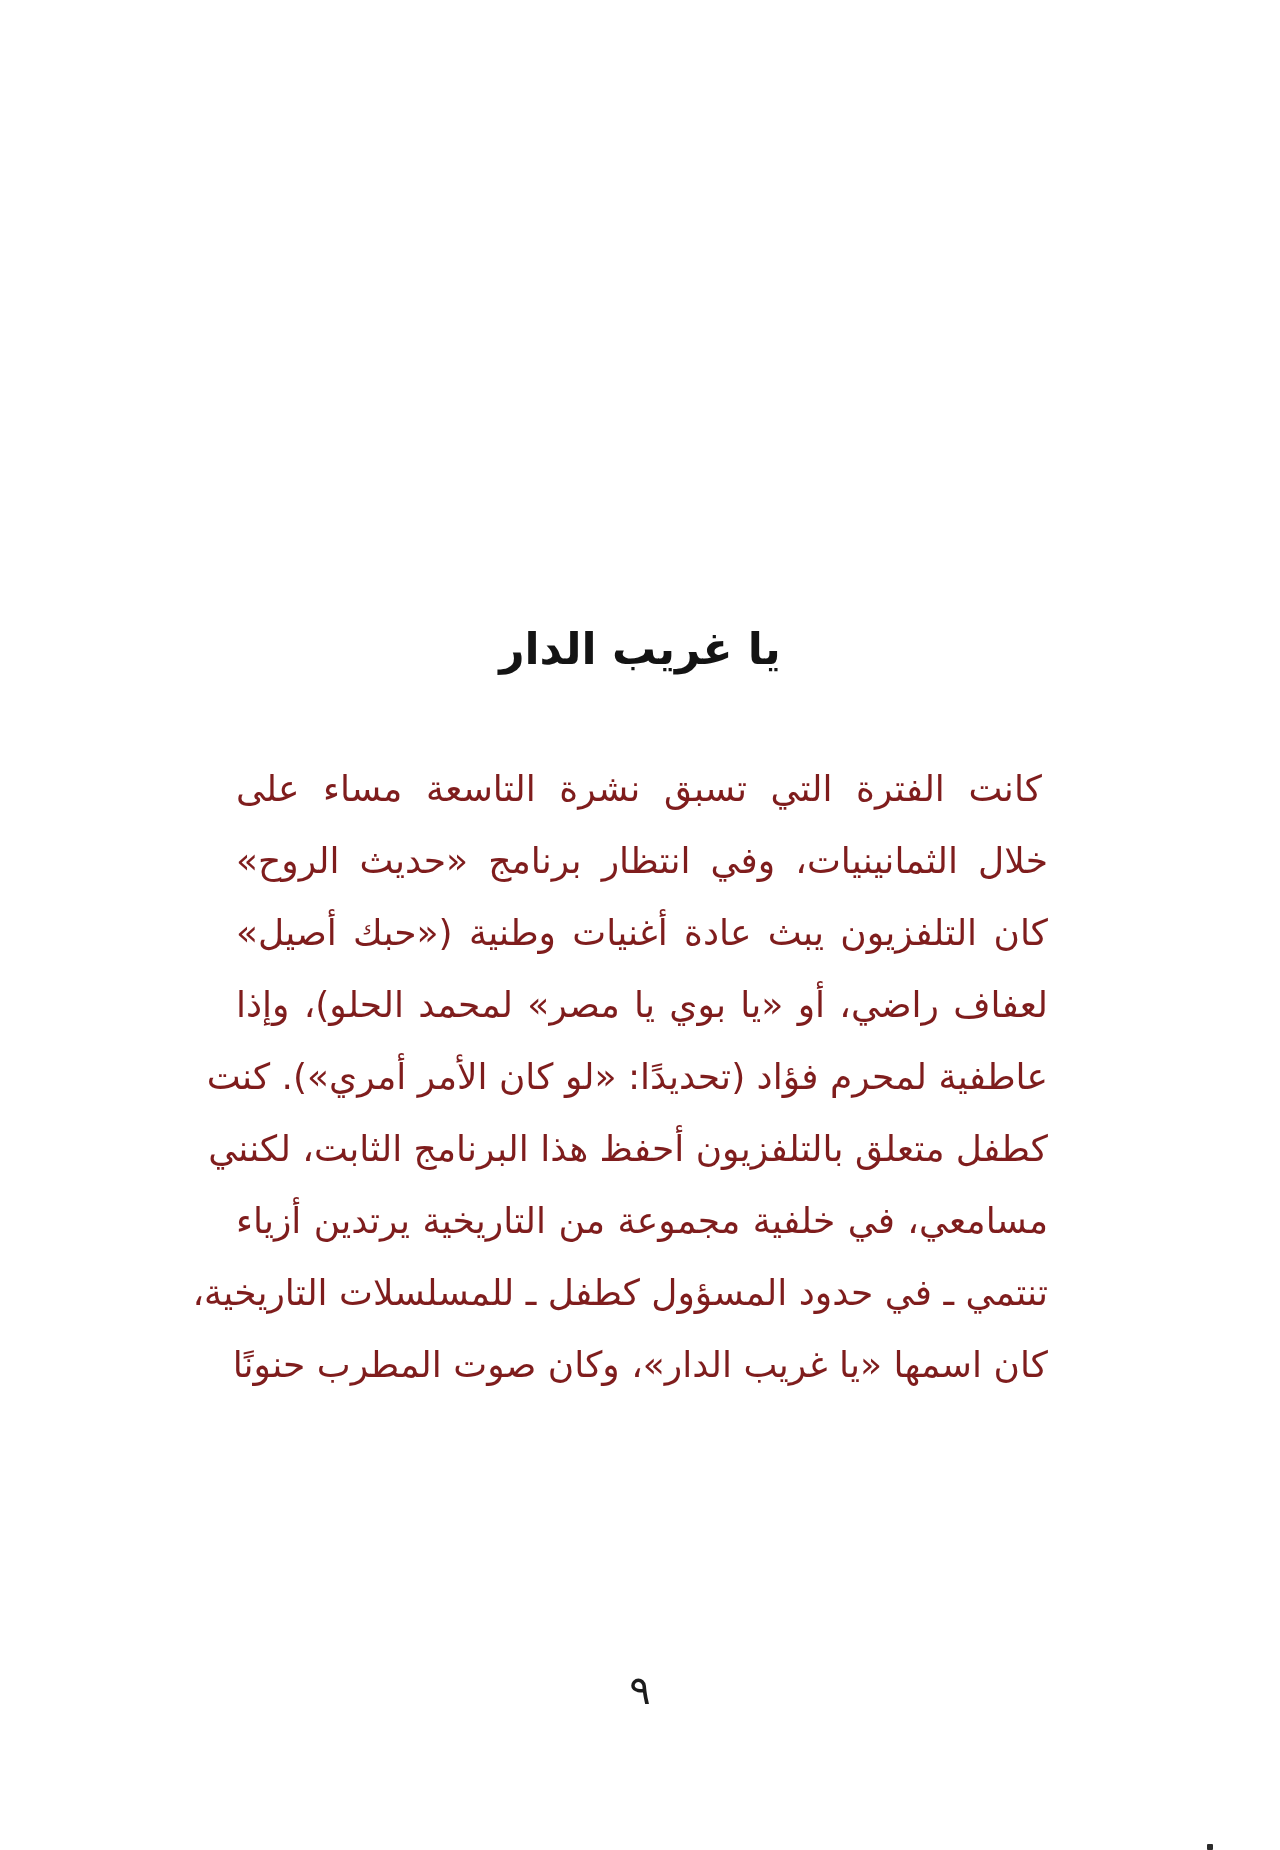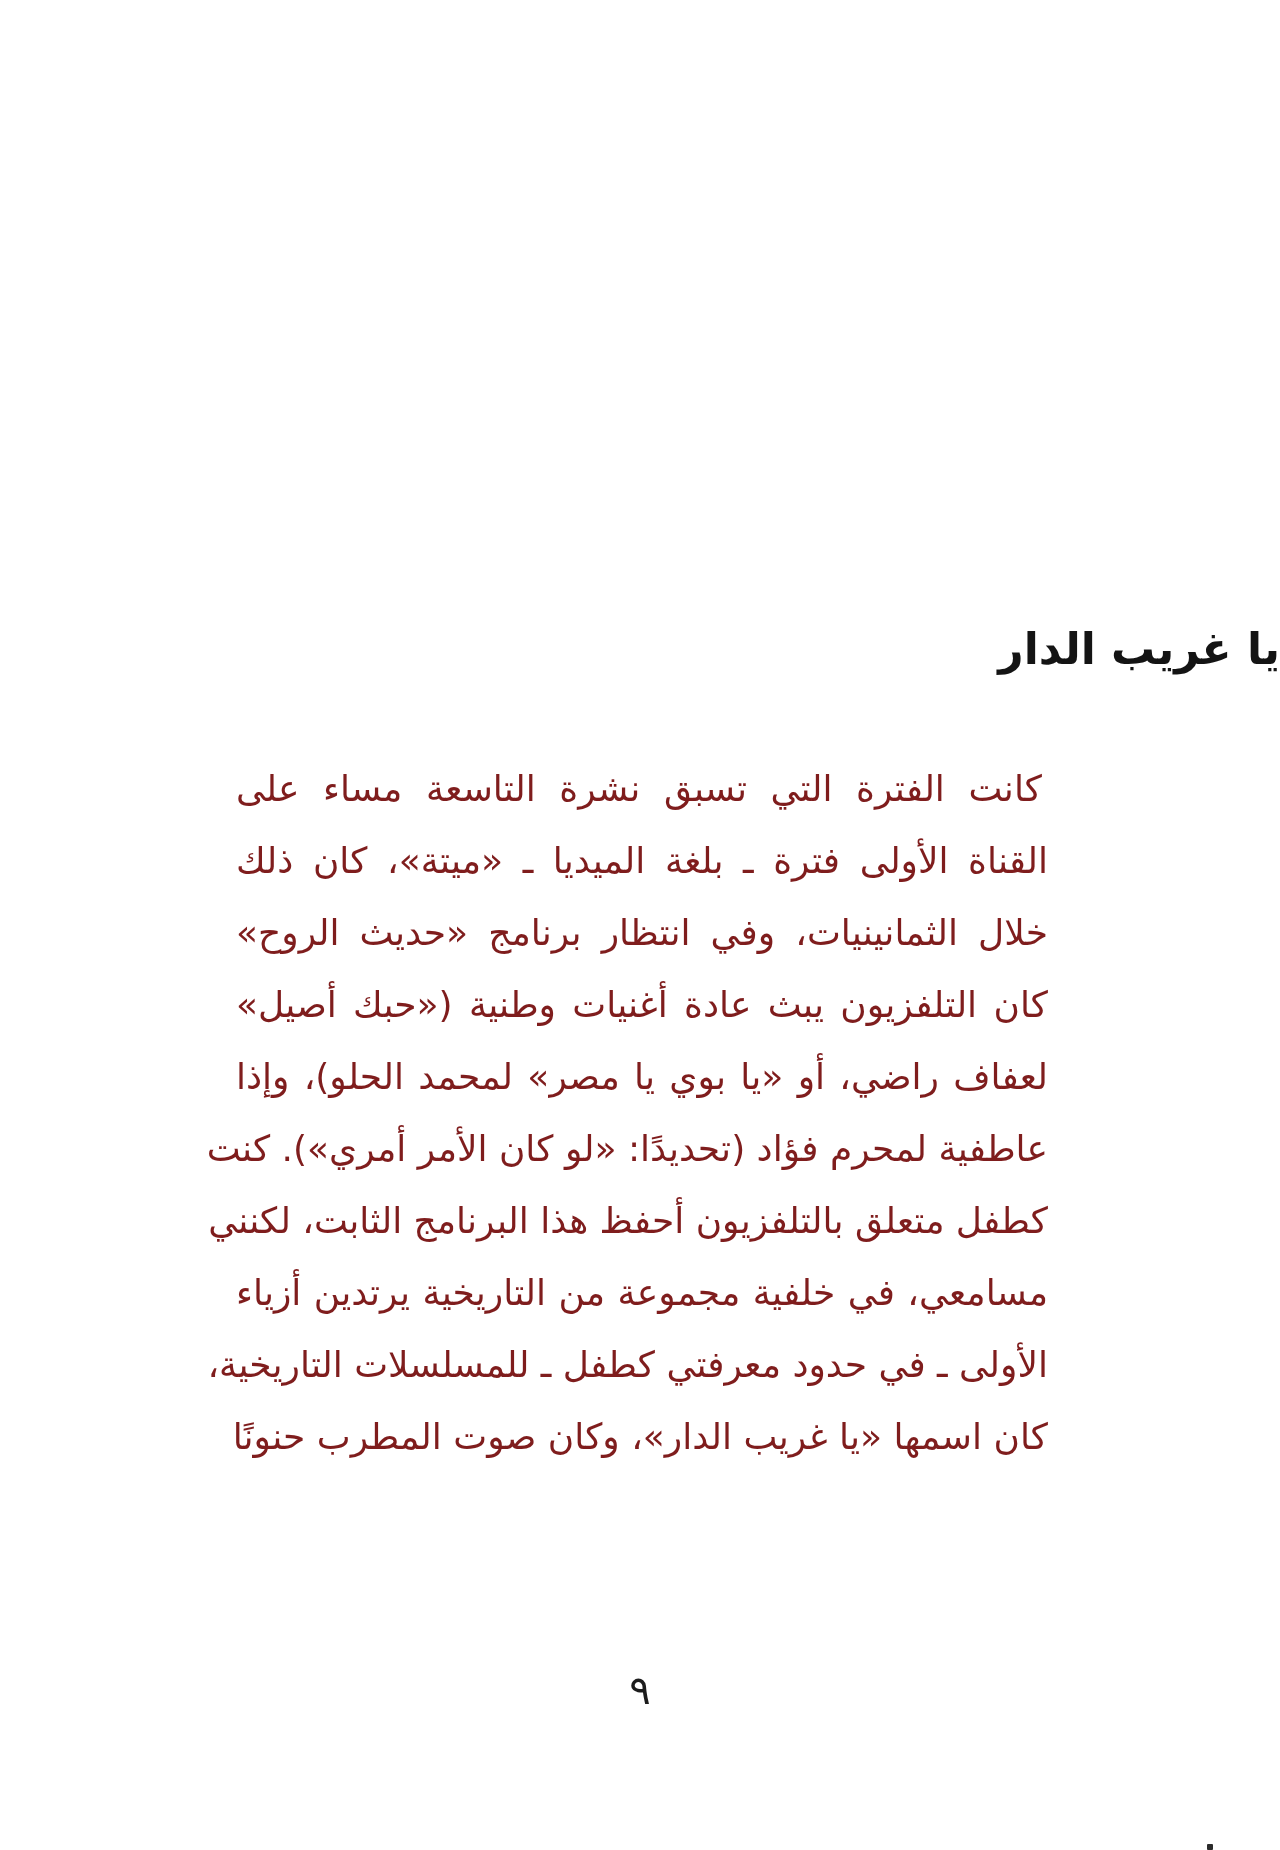--- a/index.html
+++ b/index.html
@@ -19,20 +19,21 @@
     position: absolute;
     inset: 0;
     background: #ffffff;
   }
   .chapter-title {
     position: absolute;
     top: 618px;
     left: 0;
     width: 1280px;
     direction: rtl;
+    text-align: center;
     font-size: 44px;
     font-weight: bold;
     line-height: 62px;
     color: #141414;
     letter-spacing: 1px;
   }
   .body-text {
     position: absolute;
     top: 753px;
     left: 236px;
@@ -76,28 +77,27 @@
 </style>
 </head>
 <body>
 
 <div class="page">
 
   <div class="chapter-title">يا غريب الدار</div>
 
   <div class="body-text">
     <div class="body-line first">كانت الفترة التي تسبق نشرة التاسعة مساء على</div>
-    <div class="body-line">القناة الأولى فترة ـ بلغة الميديا ـ «ميتة»، كان ذلك</div>
     <div class="body-line">خلال الثمانينيات، وفي انتظار برنامج «حديث الروح»</div>
     <div class="body-line">كان التلفزيون يبث عادة أغنيات وطنية («حبك أصيل»</div>
     <div class="body-line">لعفاف راضي، أو «يا بوي يا مصر» لمحمد الحلو)، وإذا</div>
     <div class="body-line">عاطفية لمحرم فؤاد (تحديدًا: «لو كان الأمر أمري»). كنت</div>
     <div class="body-line">كطفل متعلق بالتلفزيون أحفظ هذا البرنامج الثابت، لكنني</div>
     <div class="body-line">مسامعي، في خلفية مجموعة من التاريخية يرتدين أزياء</div>
-    <div class="body-line">الأولى ـ في حدود معرفتي كطفل ـ للمسلسلات التاريخية،</div>
+    <div class="body-line">تنتمي ـ في حدود المسؤول كطفل ـ للمسلسلات التاريخية،</div>
     <div class="body-line">كان اسمها «يا غريب الدار»، وكان صوت المطرب حنونًا</div>
   </div>
 
   <div class="page-number">٩</div>
 
   <div class="scan-speck"></div>
 
 </div>
 
 </body></html>

